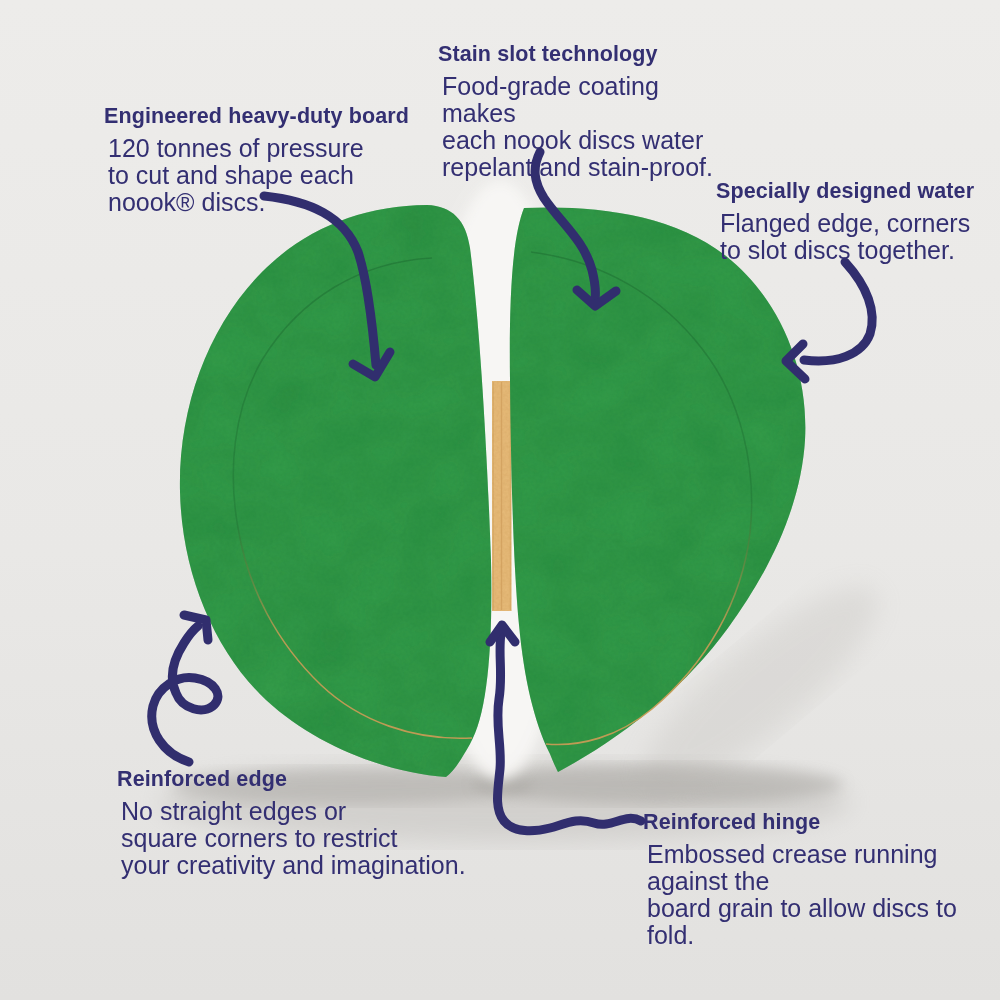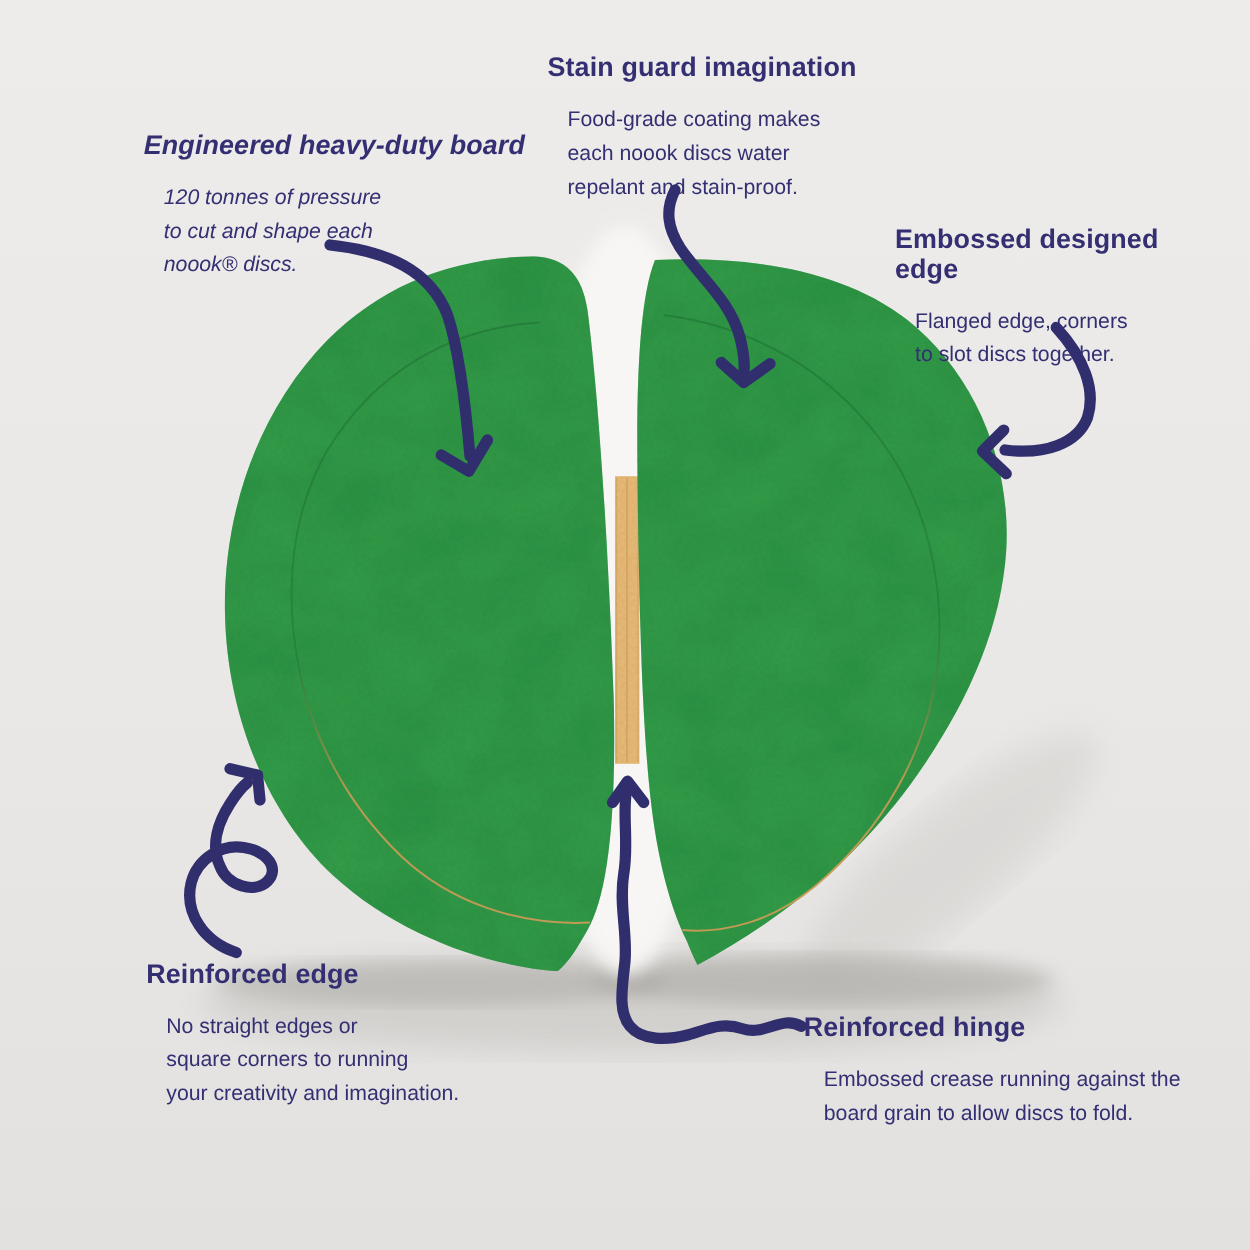--- a/index.html
+++ b/index.html
@@ -16,26 +16,26 @@
     color:#332f72;
   }
   .note .hd{
     font-weight:bold;
     font-size:21.5px;
     line-height:24px;
     letter-spacing:0.1px;
     margin:0 0 7px 0;
   }
   .note .bd{
-    font-size:17px;
+    font-size:25px;
     line-height:27px;
     white-space:pre-line;
-    margin:16px;
+    margin:4px;
   }
-  .n-engineered{left:115px;top:104px;width:320px;font-style:italic;}
+  .n-engineered{left:104px;top:104px;width:320px;}
   .n-stain{left:438px;top:42px;width:280px;}
   .n-edge{left:716px;top:179px;width:260px;}
   .n-universal{left:117px;top:767px;width:360px;}
   .n-hinge{left:643px;top:810px;width:360px;}
 </style>
 </head>
 <body>
 
 <div class="stage">
 
@@ -152,36 +152,36 @@
   </svg>
 
   <div class="note n-engineered">
     <p class="hd">Engineered heavy-duty board</p>
     <p class="bd">120 tonnes of pressure
 to cut and shape each
 noook® discs.</p>
   </div>
 
   <div class="note n-stain">
-    <p class="hd">Stain guard imagination</p>
+    <p class="hd">Stain slot technology</p>
     <p class="bd">Food-grade coating makes
 each noook discs water
 repelant and stain-proof.</p>
   </div>
 
   <div class="note n-edge">
-    <p class="hd">Embossed designed edge</p>
+    <p class="hd">Specially designed water</p>
     <p class="bd">Flanged edge, corners
 to slot discs together.</p>
   </div>
 
   <div class="note n-universal">
     <p class="hd">Reinforced edge</p>
     <p class="bd">No straight edges or
-square corners to running
+square corners to restrict
 your creativity and imagination.</p>
   </div>
 
   <div class="note n-hinge">
     <p class="hd">Reinforced hinge</p>
     <p class="bd">Embossed crease running against the
 board grain to allow discs to fold.</p>
   </div>
 
 </div>

